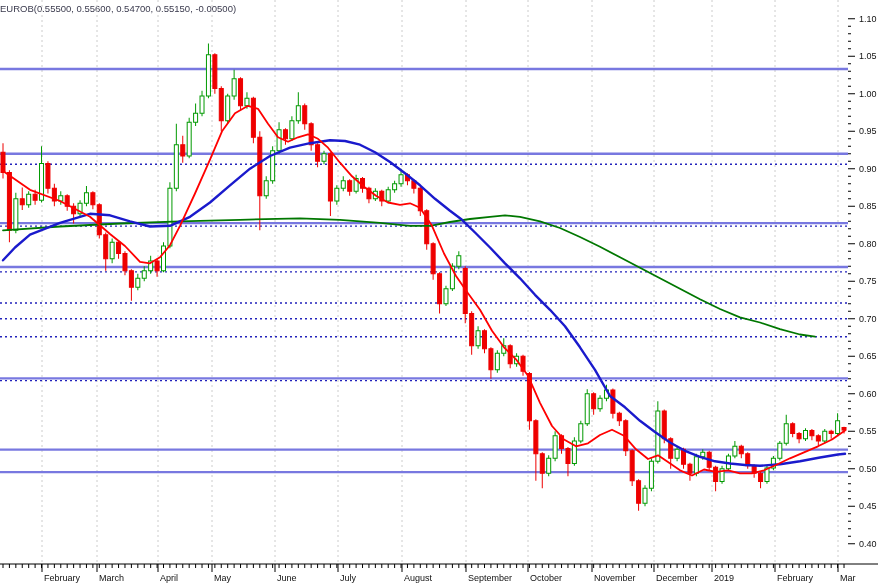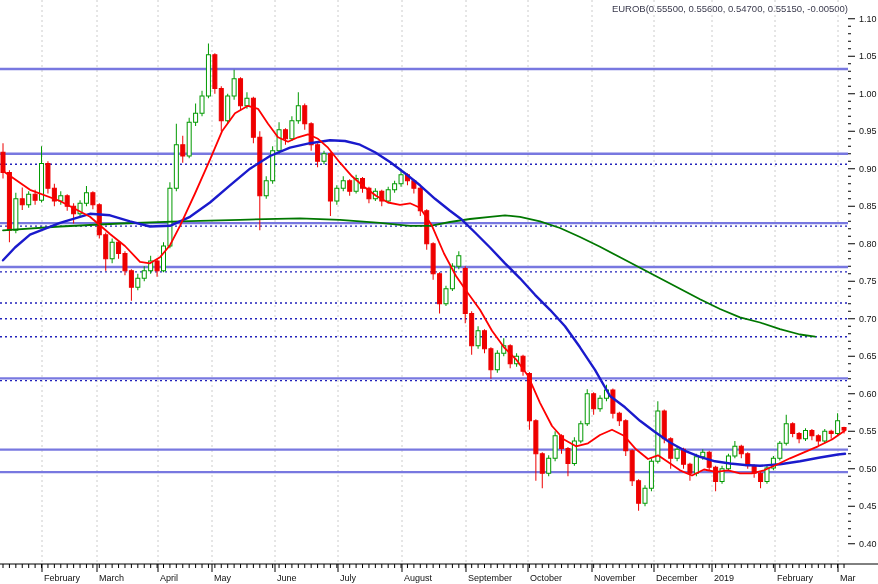--- a/index.html
+++ b/index.html
@@ -1,18 +1,18 @@
 <!DOCTYPE html>
 <html><head>
 <meta charset="utf-8">
 <style>
   html,body{margin:0;padding:0;background:#ffffff;}
   #stage{position:relative;width:878px;height:584px;background:#ffffff;overflow:hidden;
          font-family:"Liberation Sans", sans-serif;}
-  #chart-title{position:absolute;top:3px;left:0;width:848px;text-align:right;
+  #chart-title{position:absolute;top:3px;left:0;width:848px;text-align:left;
                font-size:9.5px;color:#3a3a4d;letter-spacing:0px;}
   svg{position:absolute;top:0;left:0;}
 </style>
 </head>
 <body>
 
 <div id="stage">
   <div id="chart-title">EUROB(0.55500, 0.55600, 0.54700, 0.55150, -0.00500)</div>
   <svg id="plot" width="878" height="584" viewBox="0 0 878 584">
       <g>

